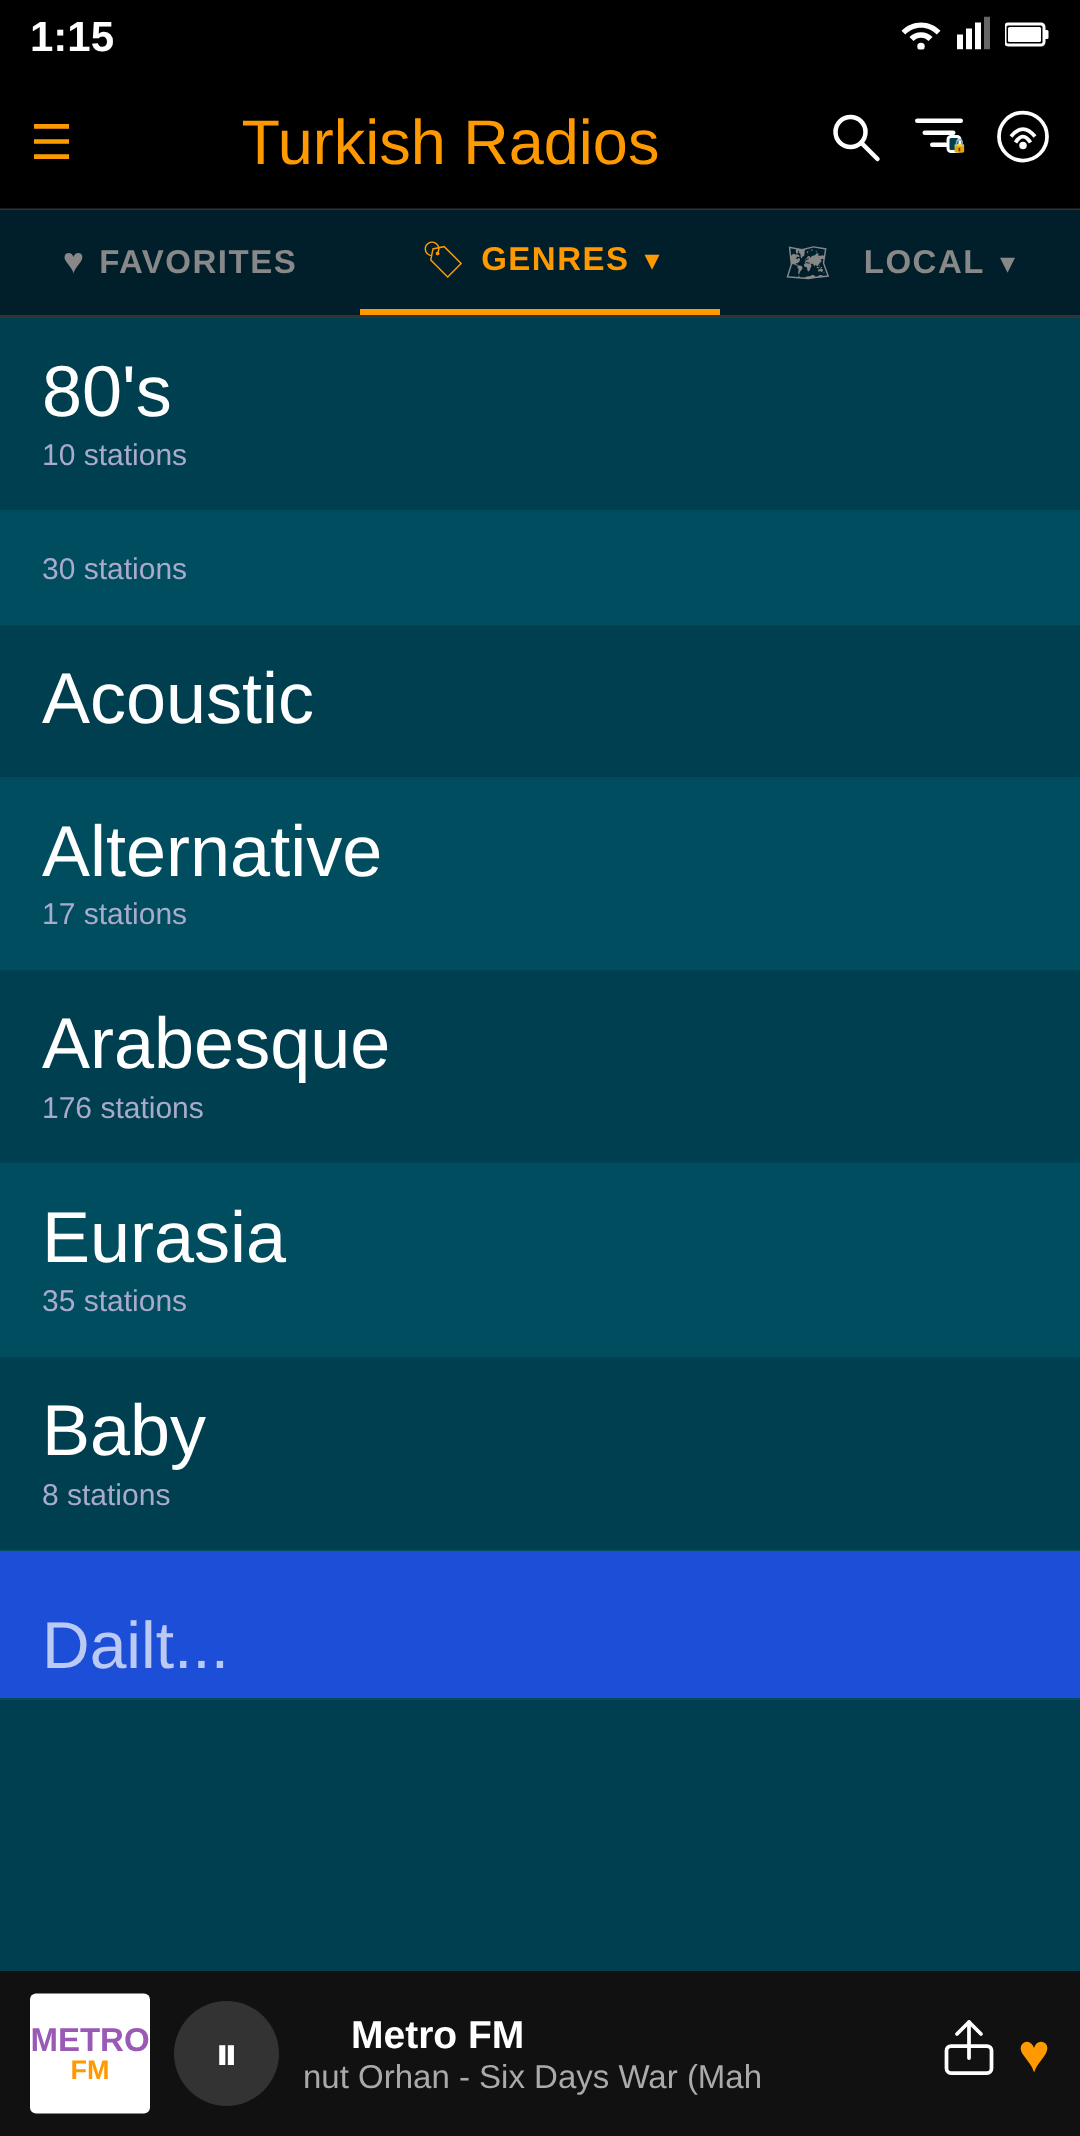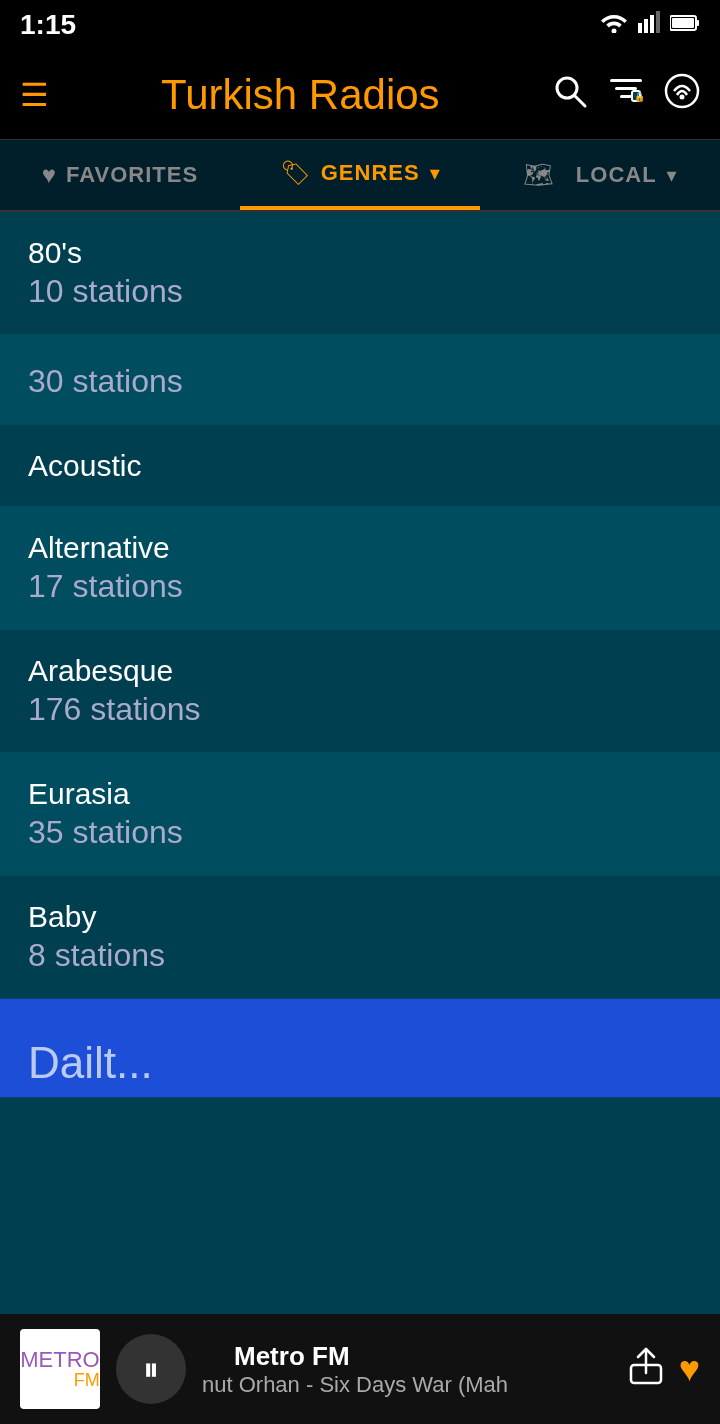--- a/index.html
+++ b/index.html
@@ -134,27 +134,27 @@
       padding: 24px 28px;
       border-bottom: 1px solid #004d60;
       cursor: pointer;
       background: #004d60;
       transition: background 0.15s;
     }
     .genre-item:nth-child(odd) {
       background: #003f4f;
     }
     .genre-name {
-      font-size: 30px;
+      font-size: 48px;
       font-weight: 400;
       color: white;
       line-height: 1.1;
     }
     .genre-count {
-      font-size: 32px;
+      font-size: 20px;
       color: #aac;
       margin-top: 4px;
     }
 
     
     .now-playing {
       position: fixed;
       bottom: 0;
       left: 0;
       width: 720px;
@@ -171,23 +171,23 @@
       background: #fff;
       border-radius: 4px;
       display: flex;
       align-items: center;
       justify-content: center;
       overflow: hidden;
       flex-shrink: 0;
     }
     .metro-logo {
       font-size: 18px;
-      font-weight: 400;
+      font-weight: 700;
       line-height: 1;
-      text-align: right;
+      text-align: center;
     }
     .metro-logo .metro {
       color: #9b59b6;
       font-size: 22px;
       display: block;
     }
     .metro-logo .fm {
       color: #f90;
       font-size: 18px;
     }

